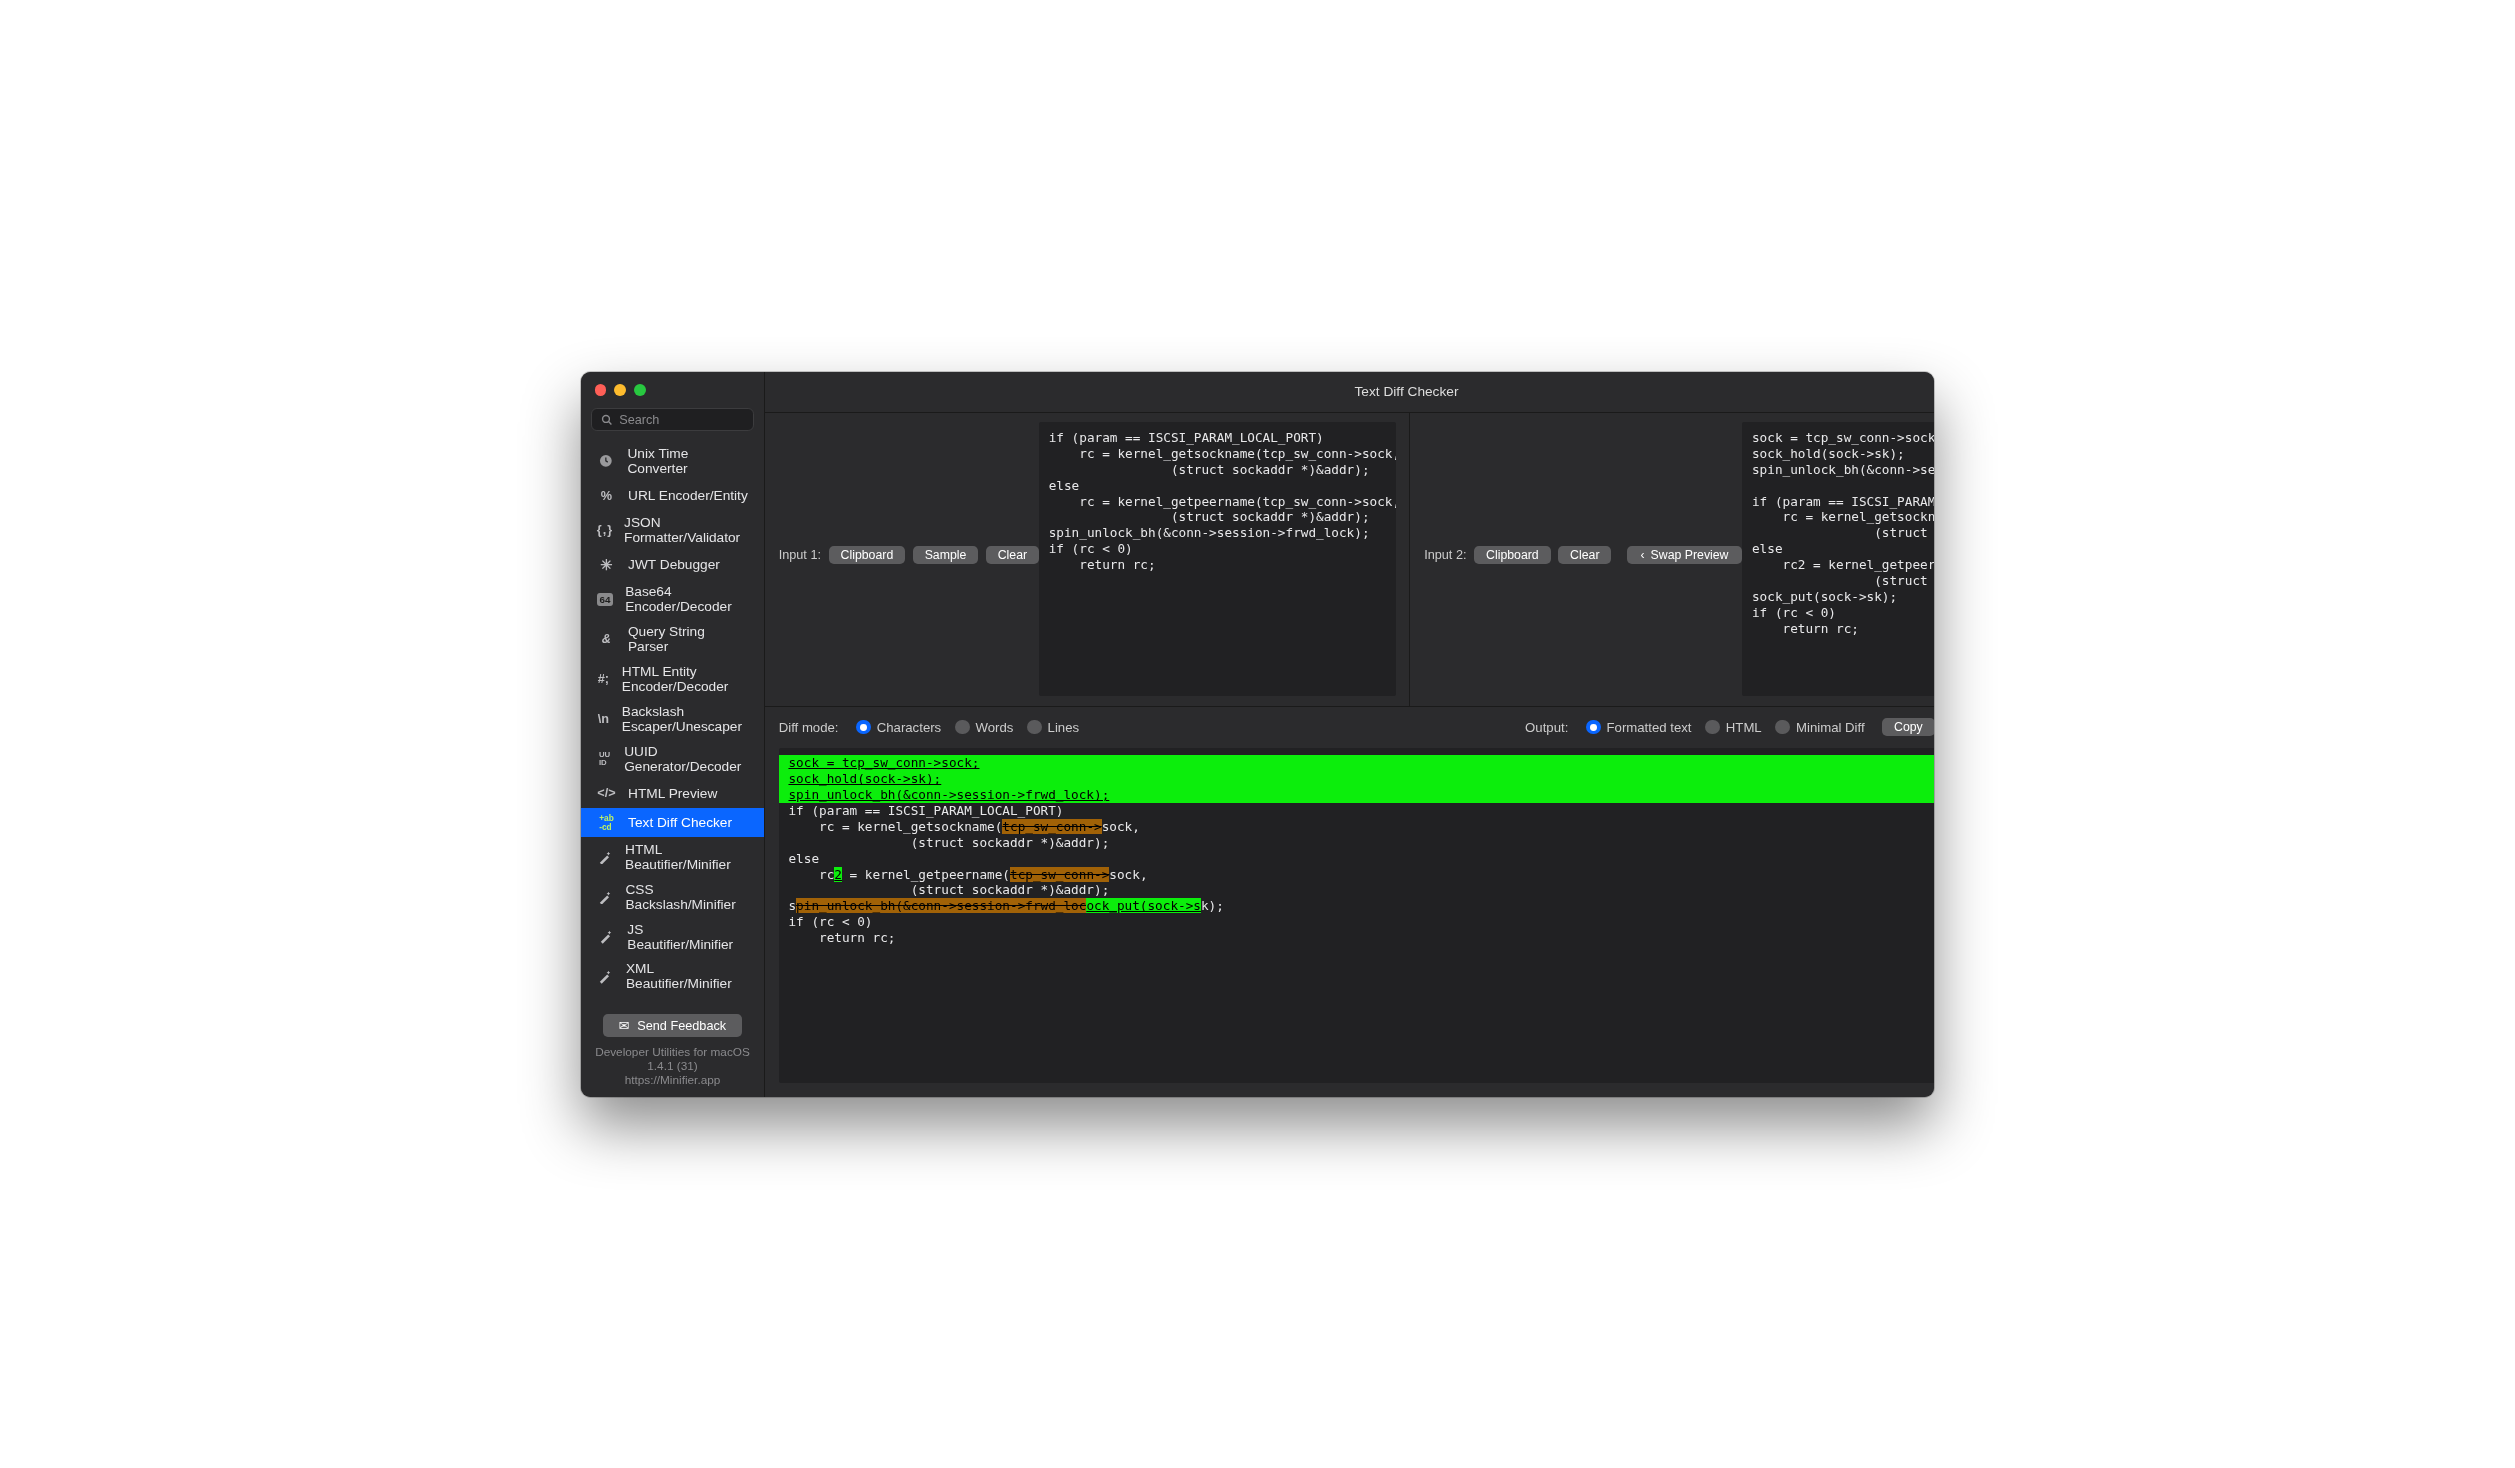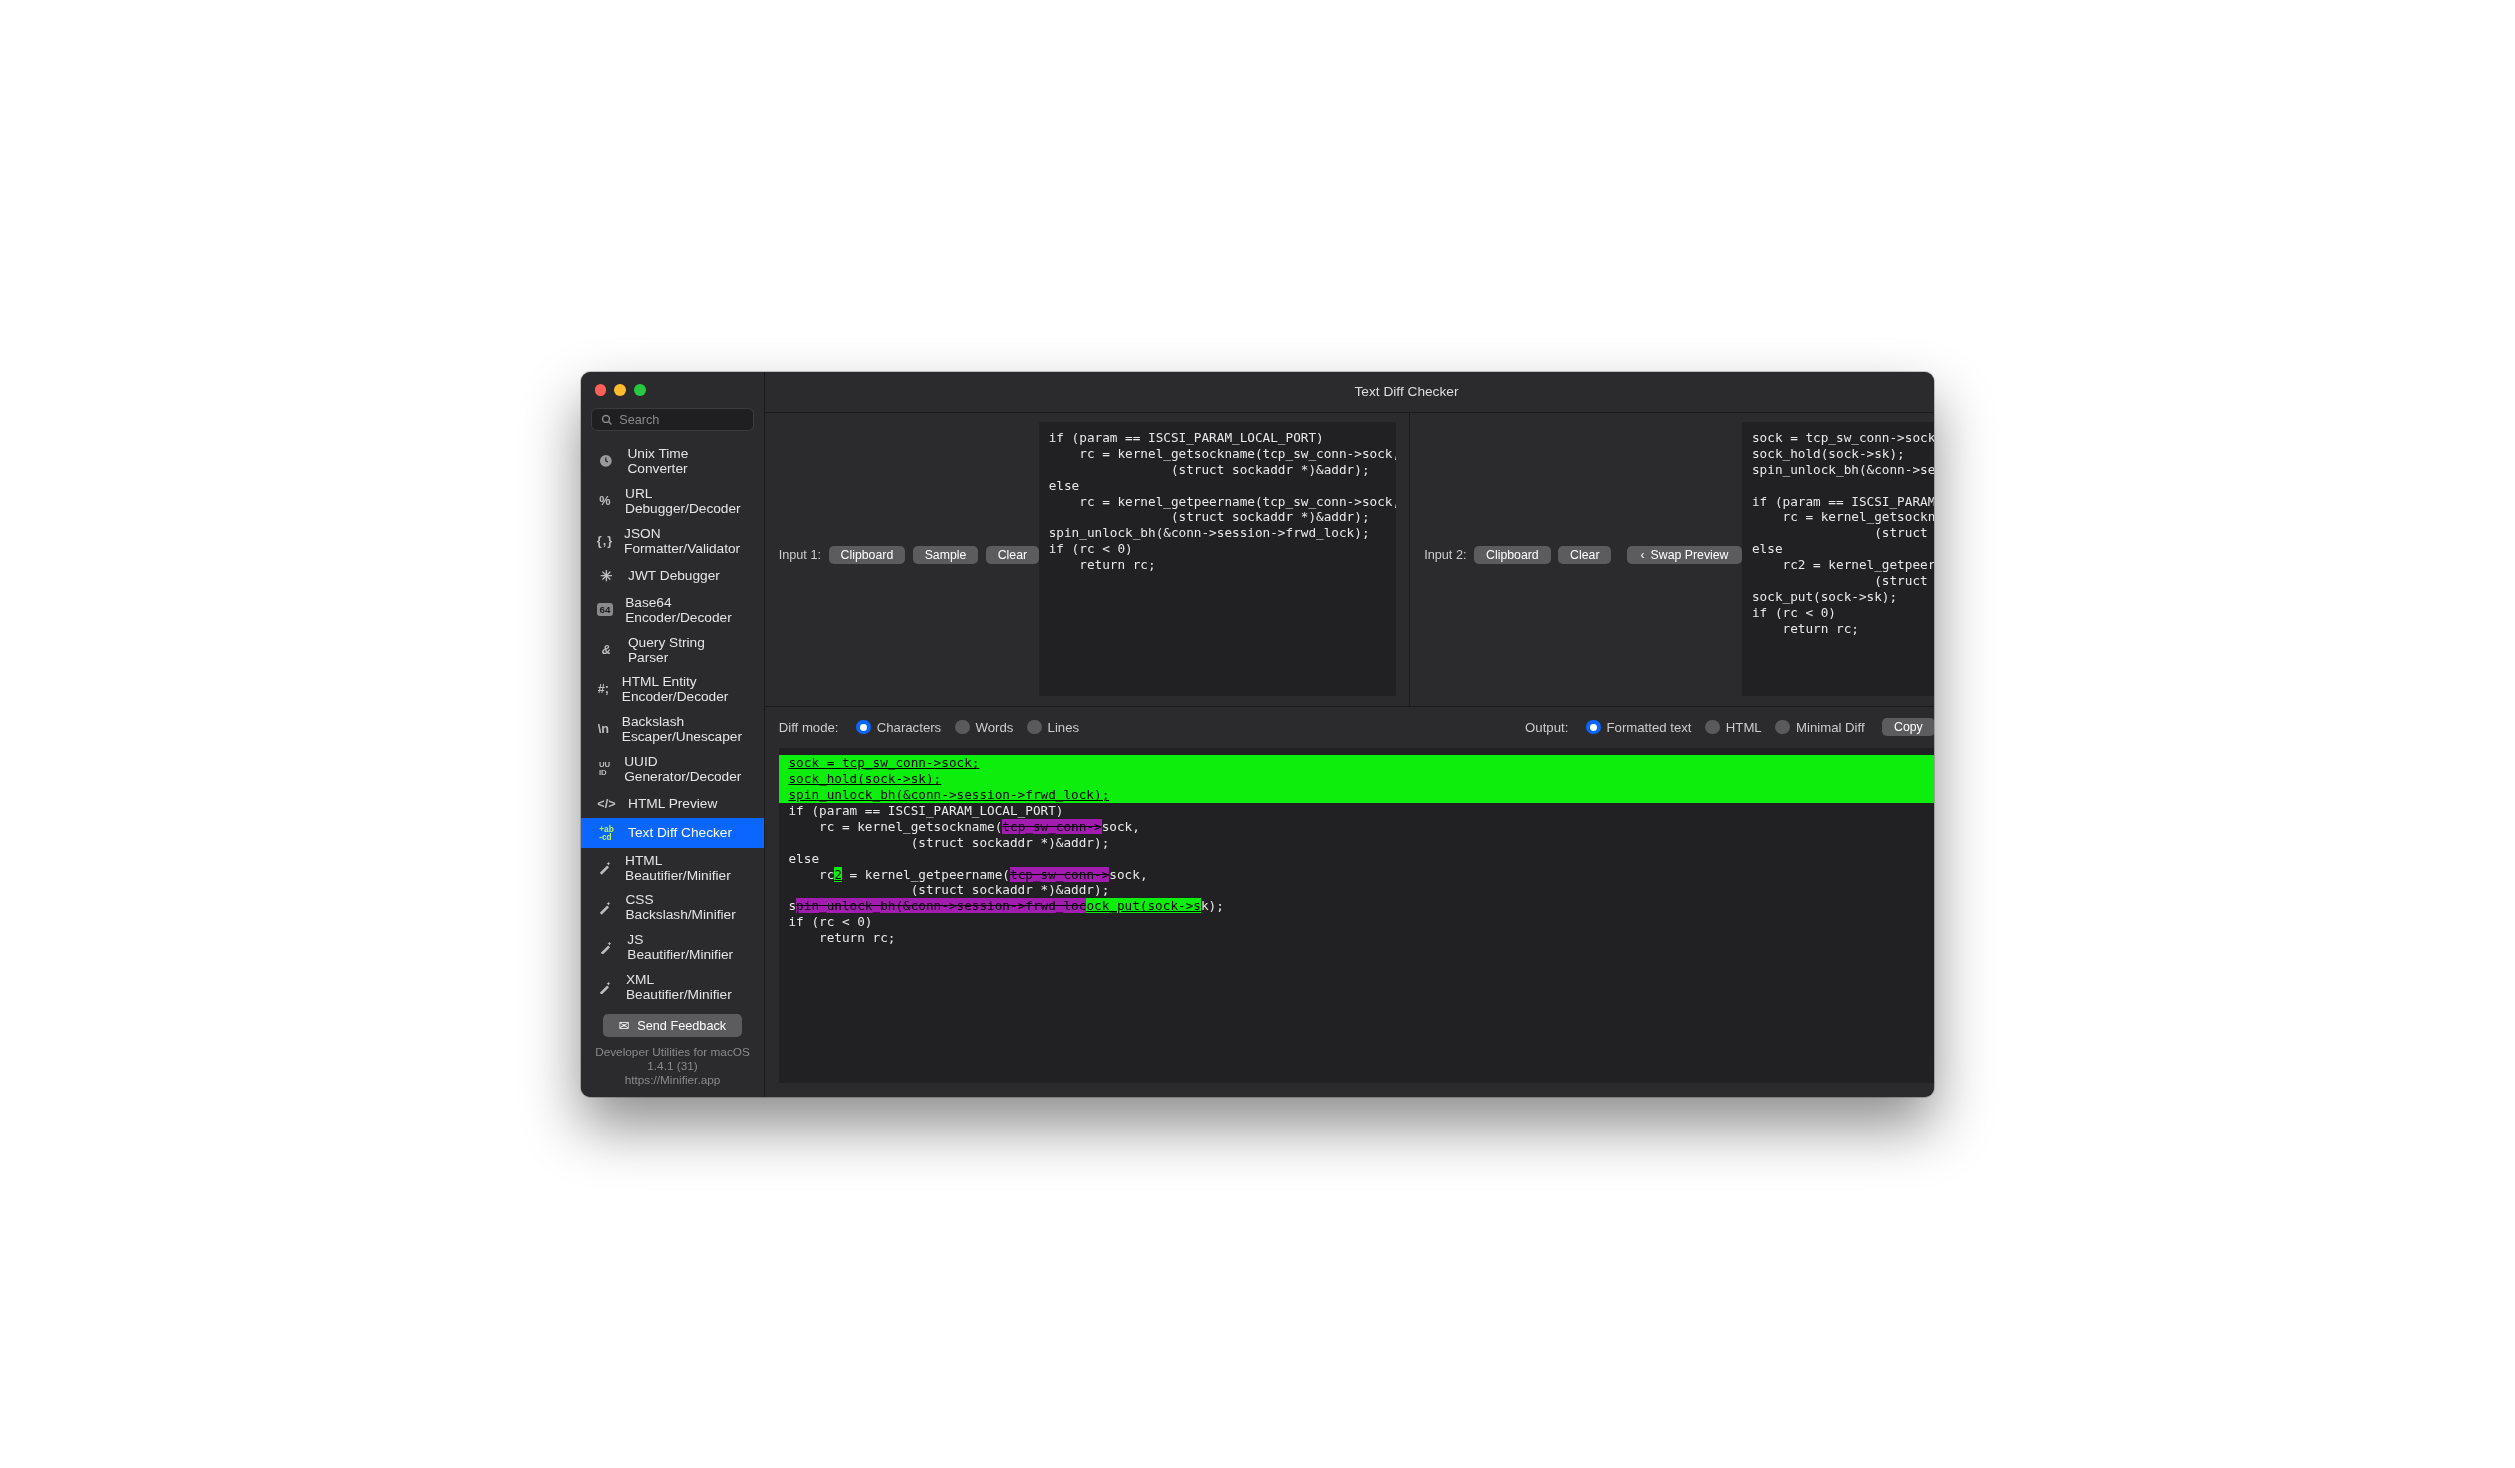--- a/index.html
+++ b/index.html
@@ -138,21 +138,21 @@
     margin: 3.9px 13.7px 13.7px;
     background: #212123;
     font-family: Menlo, Consolas, monospace; font-size: 12.7px; line-height: 1.25;
     color: #e8e8ea; padding: 7.8px 0; overflow: auto;
     border-radius: 2px;
     flex: 1;
   }
   .diff-out .row { padding: 0 9.8px; white-space: pre; }
   .diff-out .row.addfull { background: #0cee0c; color:#000; text-decoration: underline; }
   .add { background:#0cee0c; color:#000; text-decoration: underline; }
-  .del { background:#a21caf; color:#000; text-decoration: line-through; }
+  .del { background:#a16207; color:#000; text-decoration: line-through; }
   .ico-badge {
     display:inline-block; background:#8a8a8c; color:#1e1e1e;
     border-radius:2.9px; font-size:9.8px; padding:1px 2.9px; font-weight:700;
   }
 </style>
 </head>
 <body>
 
 <div class="window">
 
@@ -178,21 +178,21 @@
               <circle cx="12" cy="12" r="9"></circle>
               <path d="M12 7v5l3 2" stroke="#2b2b2d" stroke-width="2" fill="none"></path>
             </svg>
           </span>
           <span>Unix Time Converter</span>
         </div>
         <div class="nav-item">
           <span class="ico">
             <span>%</span>
           </span>
-          <span>URL Debugger/Decoder</span>
+          <span>URL Encoder/Entity</span>
         </div>
         <div class="nav-item">
           <span class="ico">
             <span>{ , }</span>
           </span>
           <span>JSON Formatter/Validator</span>
         </div>
         <div class="nav-item">
           <span class="ico">
             <span style="font-size:14.7px">✳︎</span>

